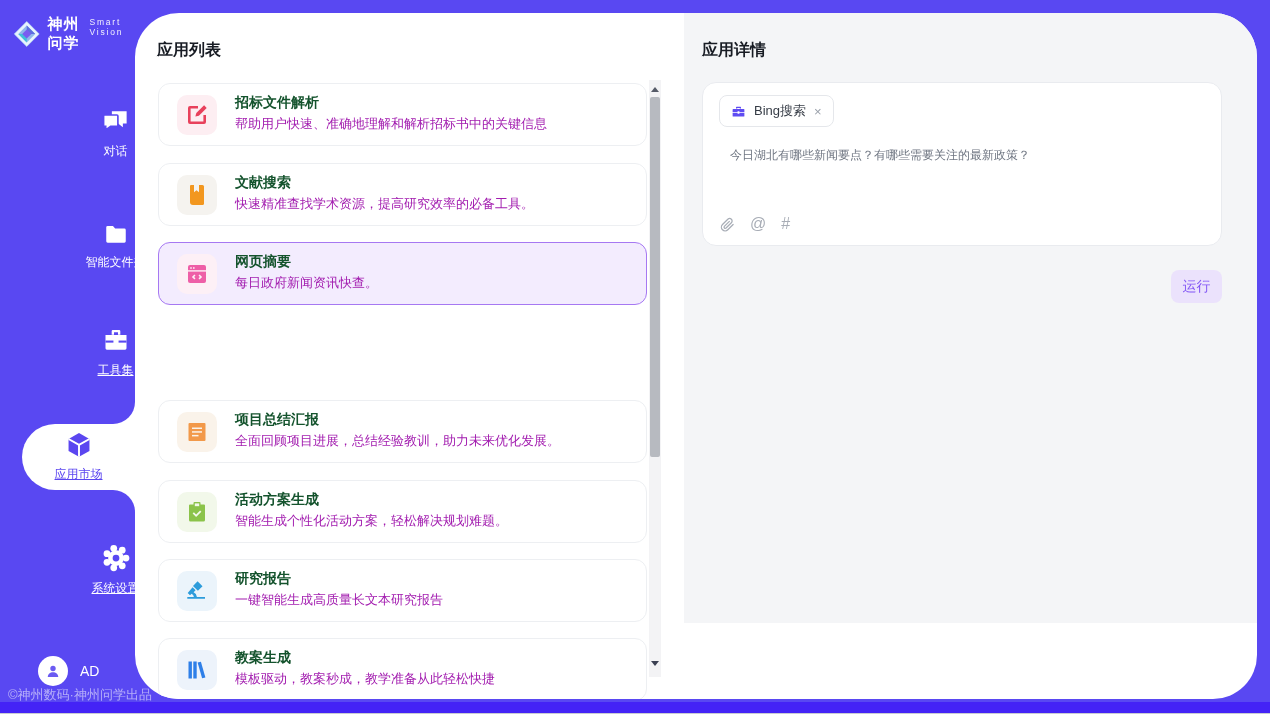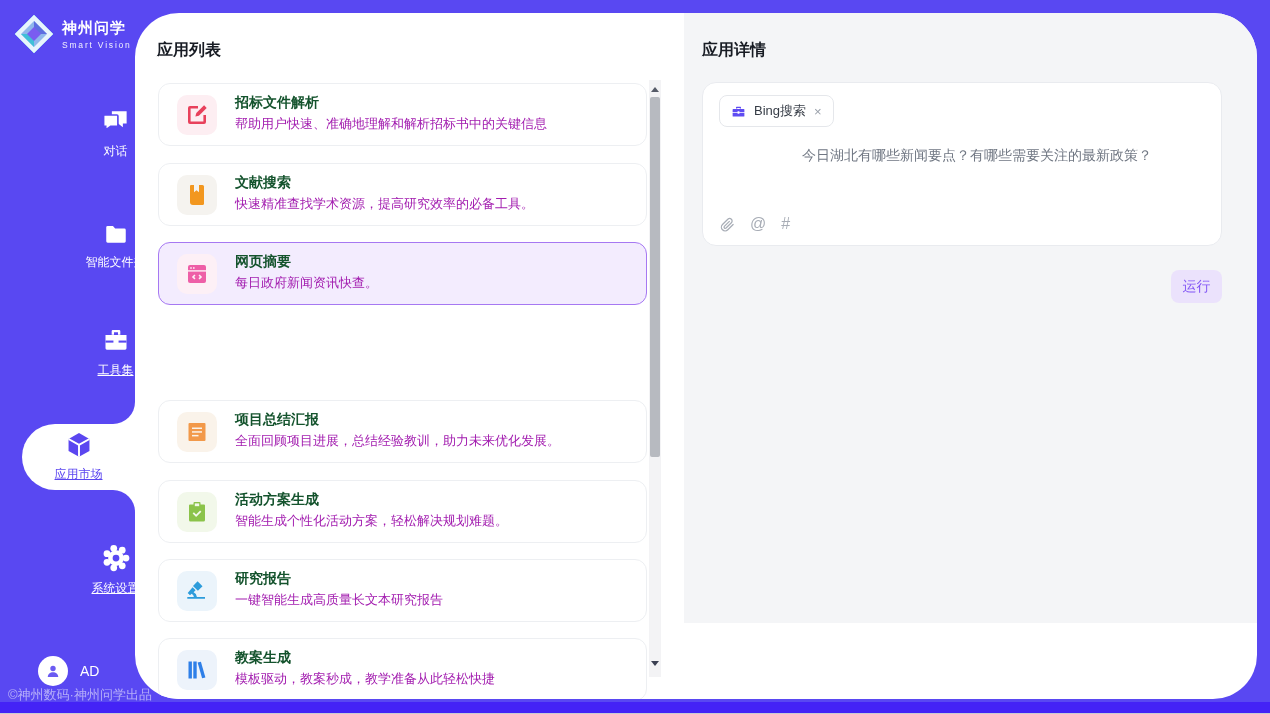--- a/index.html
+++ b/index.html
@@ -5,21 +5,21 @@
   * { margin:0; padding:0; box-sizing:border-box; }
   html,body { width:1270px; height:714px; }
   body { font-family:"Liberation Sans","DejaVu Sans",sans-serif; }
   .stage { position:relative; width:1270px; height:714px; background:var(--sb,#5948f2); overflow:hidden; }
   .bottom-band { position:absolute; left:0; right:0; bottom:1px; height:11px; background:var(--deep,#4423f6); }
   .bottom-edge { position:absolute; left:0; right:0; bottom:0; height:1px; background:#c9cbd4; }
 
   
   .sidebar { position:absolute; left:0; top:0; width:135px; height:714px; color:#fff; }
   .logo { position:absolute; left:13px; top:13px; display:flex; align-items:center; gap:7px; }
-  .logo-text { display:flex; flex-direction:column; }
+  .logo-text { display:flex; flex-direction:row; }
   .logo-title { font-size:15px; font-weight:bold; letter-spacing:1px; }
   .logo-sub { font-size:8.5px; letter-spacing:1.8px; opacity:.92; margin-top:2px; }
   .nav-item { position:absolute; left:0; width:135px; text-align:center; cursor:pointer;margin-left:48px; }
   .nav-item svg { display:block; margin:0 auto; }
   .nav-label { display:block; font-size:12px; color:#fff; margin-top:7px; }
   .nav-label.u { text-decoration:underline; }
   .active-bubble { position:absolute; left:22px; top:424px; width:113px; height:66px;
                    background:#fff; border-radius:33px 0 0 33px; text-align:center; cursor:pointer; }
   .active-bubble .nav-label { color:var(--accent,#5b46f0); margin-top:2px; text-decoration:underline; }
   .active-bubble svg { display:block; margin:6px auto 0; }
@@ -56,21 +56,21 @@
 
   
   .detail-pane { position:absolute; left:549px; top:0; width:573px; height:610px; background:#f4f5f7; }
   .detail-title { position:absolute; left:18px; top:27px; }
   .detail-card { position:absolute; left:18px; top:69px; width:520px; height:164px;
                  background:#fff; border:1px solid #e9ebef; border-radius:14px; cursor:text; }
   .tool-pill { position:absolute; left:16px; top:12px; height:32px; display:inline-flex; align-items:center;
                gap:8px; padding:0 11px; background:#fff; border:1px solid #e5e7eb; border-radius:8px; cursor:pointer; }
   .pill-label { font-size:13px; color:#363c46; }
   .pill-x { font-size:13px; color:#9aa0aa; cursor:pointer; line-height:1; }
-  .prompt-text { position:absolute; left:34px; top:62px; width:480px; font-size:14px; line-height:20px; color:#6f7682;text-align:center; }
+  .prompt-text { position:absolute; left:27px; top:62px; width:480px; font-size:12px; line-height:20px; color:#6f7682; }
   .attach-row { position:absolute; left:17px; bottom:12px; display:flex; align-items:center; gap:15px; color:#a8adb6; }
   .attach-glyph { font-size:16px; cursor:pointer; }
   .run-btn { position:absolute; right:35px; top:257px; width:51px; height:33px; background:var(--runbg,#ebe2fc);
              color:var(--runtx,#8458f5); font-size:14px; border:none; border-radius:8px; cursor:pointer;
              font-family:inherit; }
 </style>
 </head>
 <body>
 
 <div class="stage">

